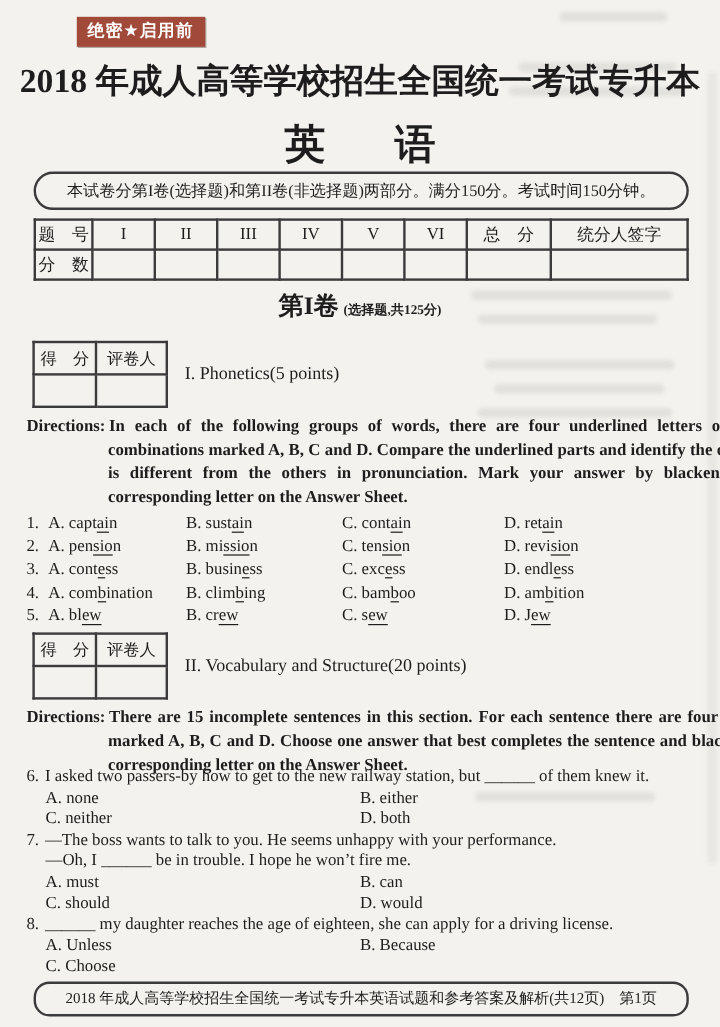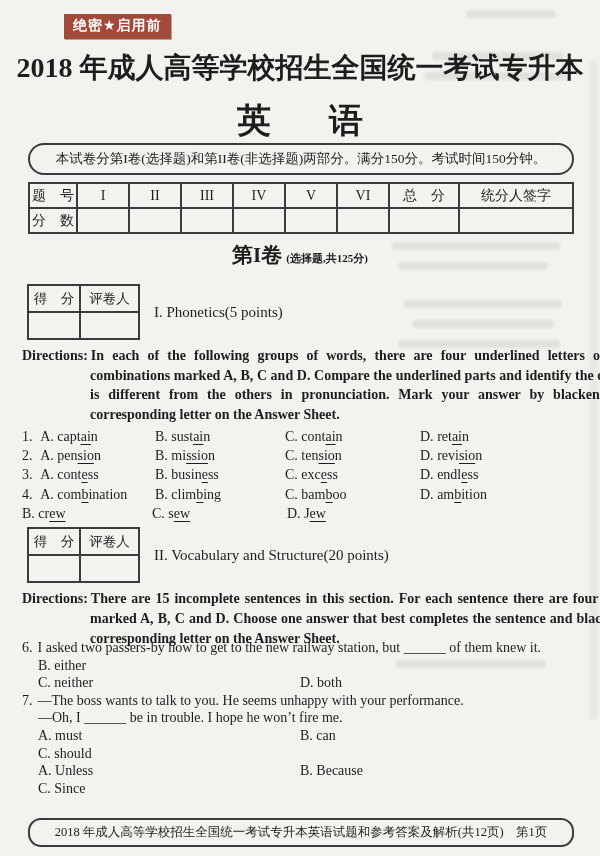--- a/index.html
+++ b/index.html
@@ -175,20 +175,21 @@
       <span class="pc pc3"><span>C.</span> <span><span>exc</span><u>e</u><span>ss</span></span></span>
       <span class="pc pc4"><span>D.</span> <span><span>endl</span><u>e</u><span>ss</span></span></span>
     </div>
     <div class="prow">
       <span class="pc pc1"><span class="qnum">4.</span> <span>A.</span> <span><span>com</span><u>b</u><span>ination</span></span></span>
       <span class="pc pc2"><span>B.</span> <span><span>clim</span><u>b</u><span>ing</span></span></span>
       <span class="pc pc3"><span>C.</span> <span><span>bam</span><u>b</u><span>oo</span></span></span>
       <span class="pc pc4"><span>D.</span> <span><span>am</span><u>b</u><span>ition</span></span></span>
     </div>
     <div class="prow">
+      <span class="pc pc1"><span class="qnum">5.</span> <span>A.</span> <span><span>bl</span><u>ew</u><span></span></span></span>
       <span class="pc pc2"><span>B.</span> <span><span>cr</span><u>ew</u><span></span></span></span>
       <span class="pc pc3"><span>C.</span> <span><span>s</span><u>ew</u><span></span></span></span>
       <span class="pc pc4"><span>D.</span> <span><span>J</span><u>ew</u><span></span></span></span>
     </div>
   </div>
 
   <table class="marker" id="marker2">
     <tbody>
         <tr>
       <td class="c1">得　分</td>
@@ -201,41 +202,44 @@
   </tbody>
     </table>
 
   <div class="sec-title" id="sec2-title">II. Vocabulary and Structure(20 points)</div>
 
   <div class="directions" id="dir2"><span class="dlabel">Directions:</span><span>There are 15 incomplete sentences in this section. For each sentence there are four choices marked A, B, C and D. Choose one answer that best completes the sentence and blacken the corresponding letter on the Answer Sheet.</span></div>
 
   <div class="vblock">
     <div class="vline"><span class="qnum">6.</span><span>I asked two passers-by how to get to the new railway station, but ______ of them knew it.</span></div>
     <div class="orow">
+      <span class="oc1">A. none</span>
       <span class="oc2">B. either</span>
     </div>
     <div class="orow">
       <span class="oc1">C. neither</span>
       <span class="oc2">D. both</span>
     </div>
 
     <div class="vline"><span class="qnum">7.</span><span>—The boss wants to talk to you.  He seems unhappy with your performance.</span></div>
     <div class="vline vindent"><span>—Oh, I ______ be in trouble.  I hope he won’t fire me.</span></div>
     <div class="orow">
       <span class="oc1">A. must</span>
       <span class="oc2">B. can</span>
     </div>
     <div class="orow">
       <span class="oc1">C. should</span>
-    </div>
-
+      <span class="oc2">D. would</span>
+    </div>
+
+    <div class="vline"><span class="qnum">8.</span><span>______ my daughter reaches the age of eighteen, she can apply for a driving license.</span></div>
     <div class="orow">
       <span class="oc1">A. Unless</span>
       <span class="oc2">B. Because</span>
     </div>
     <div class="orow">
-      <span class="oc1">C. Since</span>
+      <span class="oc1">C. Choose</span>
     </div>
   </div>
 
   <div class="footer-box">2018 年成人高等学校招生全国统一考试专升本英语试题和参考答案及解析(共12页)　第1页</div>
 
 </div>
 
 </body></html>

